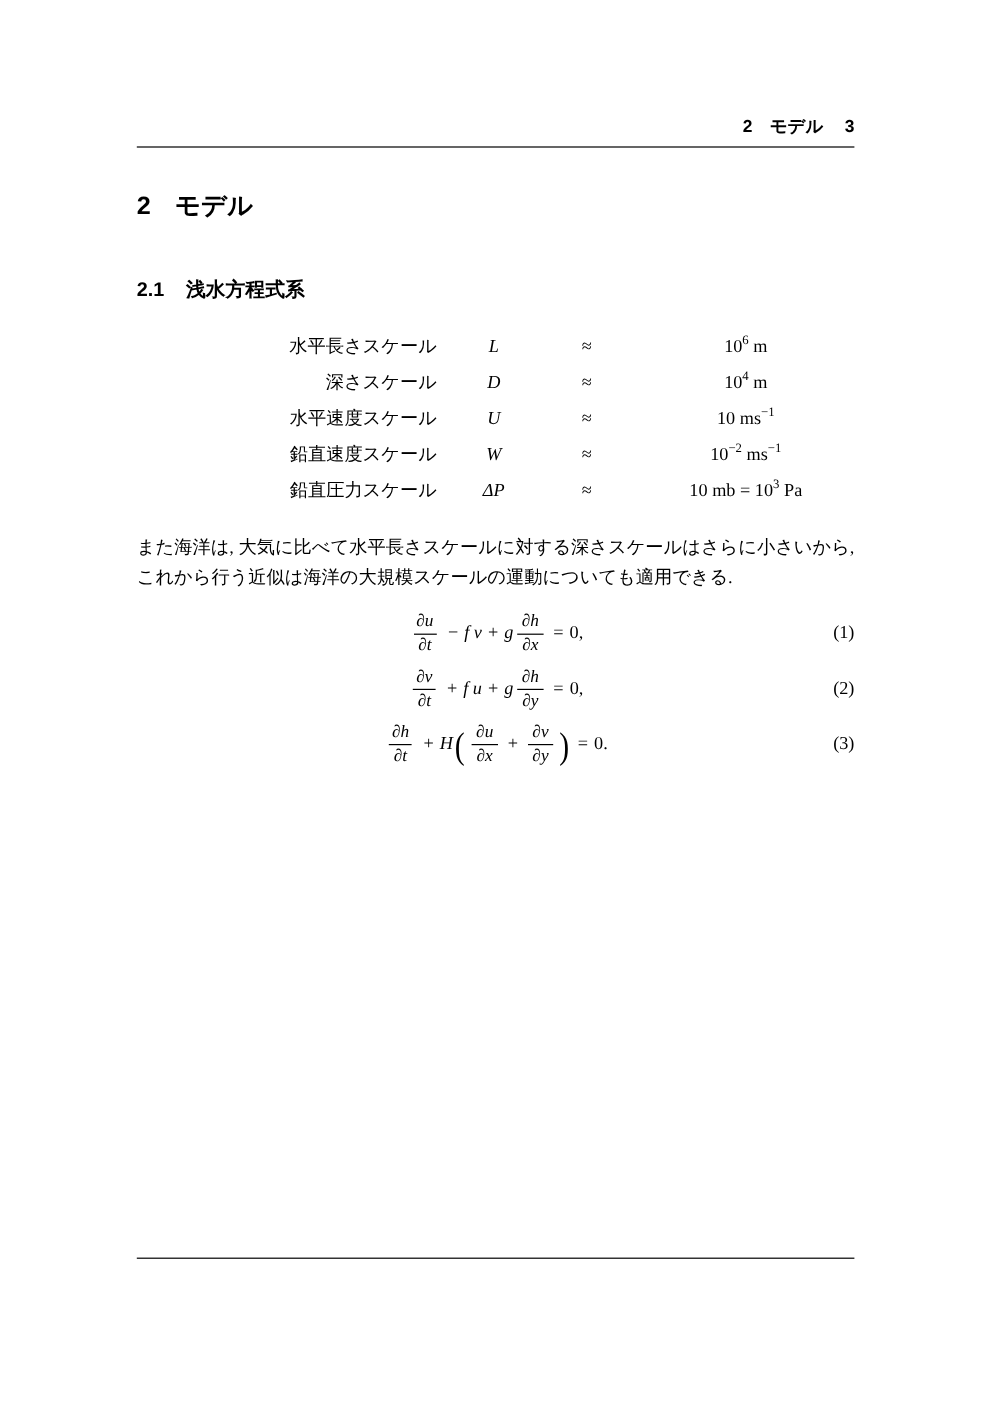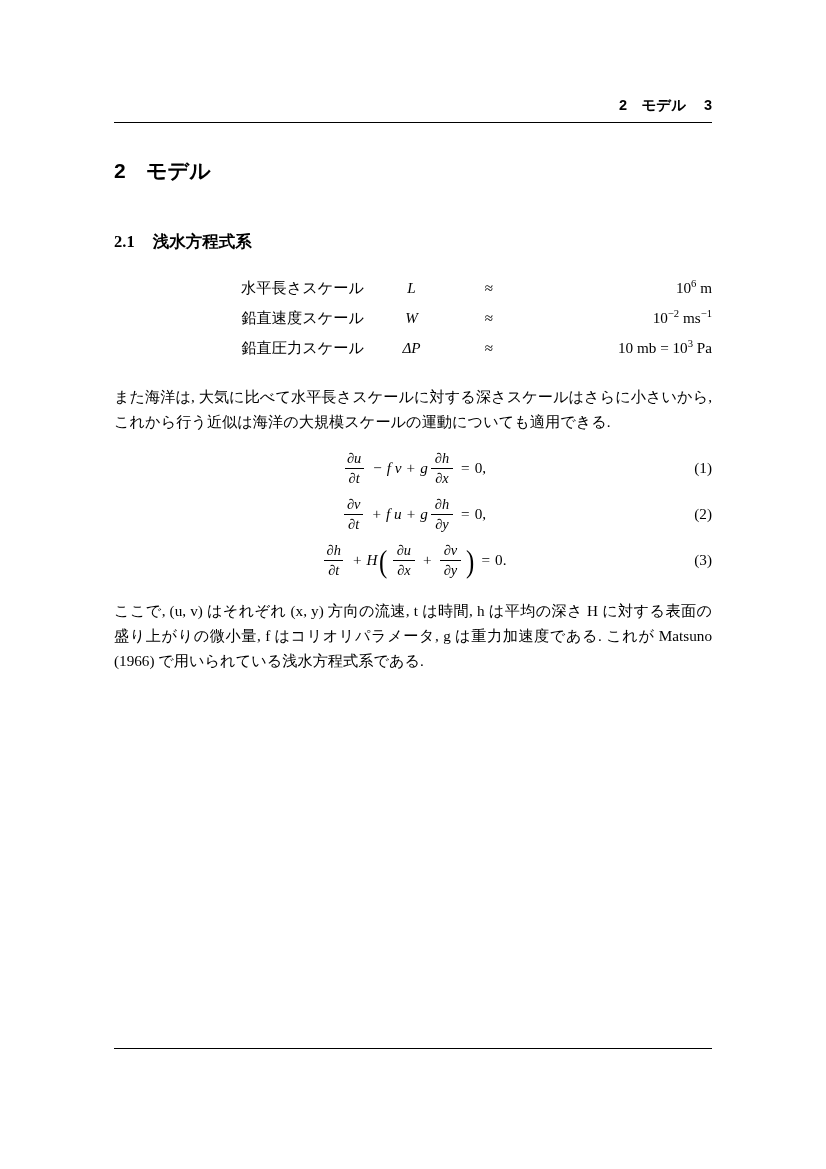--- a/index.html
+++ b/index.html
@@ -54,21 +54,21 @@
   
   h1.chapter {
     font-family: "Liberation Sans", sans-serif;
     font-size: 21px;
     font-weight: bold;
     margin: 34px 0 0 0;
     letter-spacing: 0.2px;
   }
   h1.chapter .numgap { display: inline-block; width: 20px; }
   h2.section {
-    font-family: Liberation Serif, serif;
+    font-family: Liberation Sans, sans-serif;
     font-size: 16.5px;
     font-weight: bold;
     margin: 46px 0 0 0;
   }
   h2.section .numgap { display: inline-block; width: 18px; }
 
   p.body {
     font-size: 15.2px;
     line-height: 1.62;
     margin: 22px 0 0 0;
@@ -99,21 +99,21 @@
     width: 95px;
     font-family: "Liberation Serif", serif;
     font-style: italic;
   }
   .scales td.rel {
     text-align: center;
     width: 60px;
     font-style: normal;
   }
   .scales td.val {
-    text-align: right;
+    text-align: center;
     padding-left: 12px;
     font-style: normal;
   }
   .it { font-style: italic; }
   sup.s { font-size: 0.70em; vertical-align: super; line-height: 0; }
 
   
   .eqblock { margin-top: 14px; }
   .eqrow {
     position: relative;
@@ -201,20 +201,32 @@
 
     <table class="scales">
       <tbody>
         <tr>
           <td class="name">水平長さスケール</td>
           <td class="sym"><span class="it">L</span></td>
           <td class="rel">≈</td>
           <td class="val">10<sup class="s">6</sup> m</td>
         </tr>
         <tr>
+          <td class="name">深さスケール</td>
+          <td class="sym"><span class="it">D</span></td>
+          <td class="rel">≈</td>
+          <td class="val">10<sup class="s">4</sup> m</td>
+        </tr>
+        <tr>
+          <td class="name">水平速度スケール</td>
+          <td class="sym"><span class="it">U</span></td>
+          <td class="rel">≈</td>
+          <td class="val">10 ms<sup class="s">−1</sup></td>
+        </tr>
+        <tr>
           <td class="name">鉛直速度スケール</td>
           <td class="sym"><span class="it">W</span></td>
           <td class="rel">≈</td>
           <td class="val">10<sup class="s">−2</sup> ms<sup class="s">−1</sup></td>
         </tr>
         <tr>
           <td class="name">鉛直圧力スケール</td>
           <td class="sym"><span class="it">ΔP</span></td>
           <td class="rel">≈</td>
           <td class="val">10 mb = 10<sup class="s">3</sup> Pa</td>
@@ -287,19 +299,18 @@
             </span>
           <span class="paren">)</span>
           <span class="op">=</span>
             <span>0.</span>
         </div>
         <span class="eqnum">(3)</span>
       </div>
 
     </div>
 
-    <p class="body tight">ここで, (u, v) はそれぞれ (x, y) 方向の流速, t は時間, h は平均の深さ H に対する表面の盛り上がりの微小量, f はコリオリパラメータ, g は重力加速度である. これが Matsuno (1966) で用いられている浅水方程式系である.</p>
 
   </div>
 
   <div class="bottomrule"></div>
 
 </div>
 
 </body></html>

